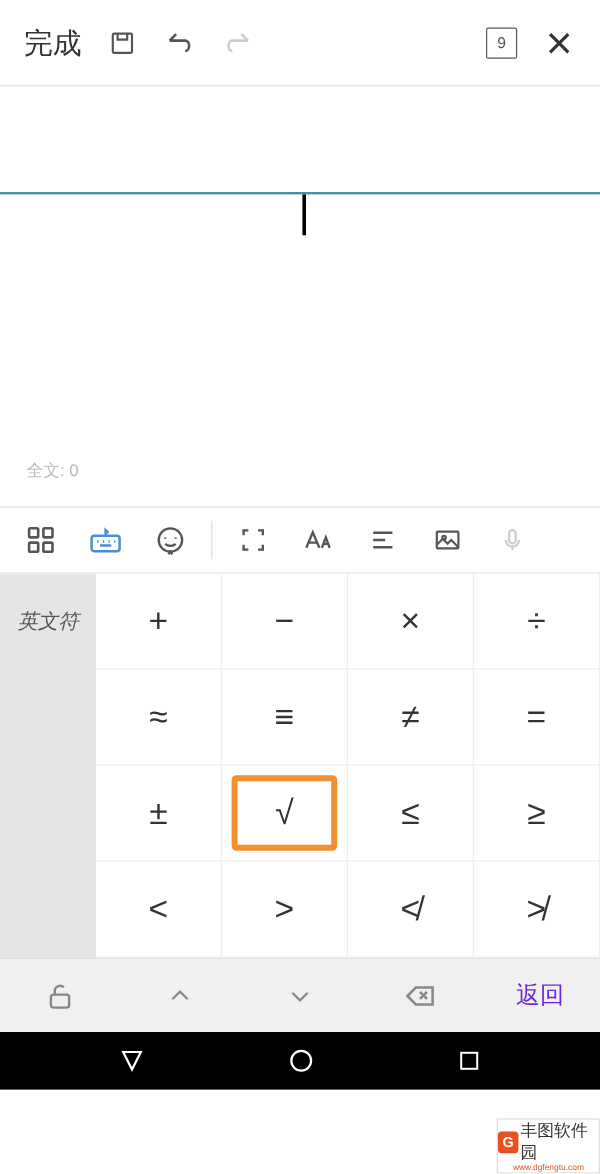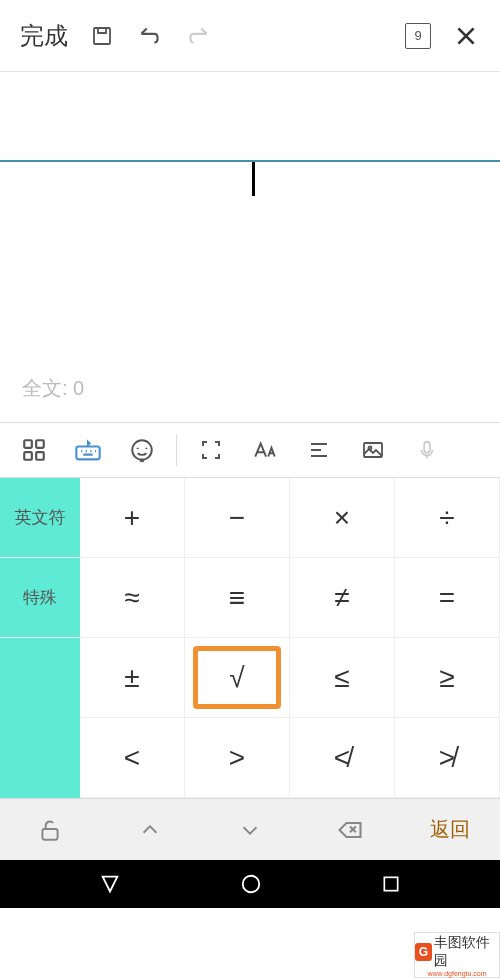--- a/index.html
+++ b/index.html
@@ -51,21 +51,21 @@
   position: relative;
 }
 .blank-area {
   height: 260px;
   position: relative;
 }
 .word-count {
   position: absolute;
   left: 22px;
   bottom: 20px;
-  font-size: 20px;
+  font-size: 14px;
   color: #bbb;
 }
 .cursor-line {
   position: absolute;
   left: 252px;
   top: 0px;
   width: 3px;
   height: 34px;
   background: #000;
 }
@@ -93,21 +93,22 @@
   margin: 0 4px;
 }
 .keyboard-area {
   background: #fff;
 }
 .kb-main {
   display: flex;
 }
 .kb-sidebar {
   width: 80px;
-  background: #5eead4;
+  background: #e5e5e5;
+  font-style: italic;
 }
 .kb-tab {
   height: 80px;
   display: flex;
   align-items: center;
   justify-content: center;
   font-size: 17px;
   color: #555;
   border-bottom: 1px solid #e8e8e8;
 }
@@ -147,21 +148,21 @@
   align-items: center;
   background: #f0f0f0;
   border-top: 1px solid #ddd;
 }
 .kb-bottom-item {
   flex: 1;
   display: flex;
   align-items: center;
   justify-content: center;
   font-size: 18px;
-  color: #a16207;
+  color: #6d28d9;
 }
 .kb-bottom-item.text { font-size: 20px; }
 .nav-bar {
   height: 48px;
   background: #000;
   display: flex;
   align-items: center;
   justify-content: space-around;
   padding: 0 40px;
 }
@@ -293,21 +294,20 @@
         <rect x="9" y="3" width="6" height="12" rx="3"></rect>
         <path d="M6 12a6 6 0 0012 0M12 18v3"></path>
       </svg>
   </div>
 </div>
 
 <div class="keyboard-area">
   <div class="kb-main">
     <div class="kb-sidebar">
       <div class="kb-tab">英文符</div>
-      <div class="kb-tab">特殊</div>
     </div>
     <div class="kb-grid">
       <div class="kb-key">+</div>
       <div class="kb-key">−</div>
       <div class="kb-key">×</div>
       <div class="kb-key">÷</div>
       <div class="kb-key">≈</div>
       <div class="kb-key">≡</div>
       <div class="kb-key">≠</div>
       <div class="kb-key">=</div>

